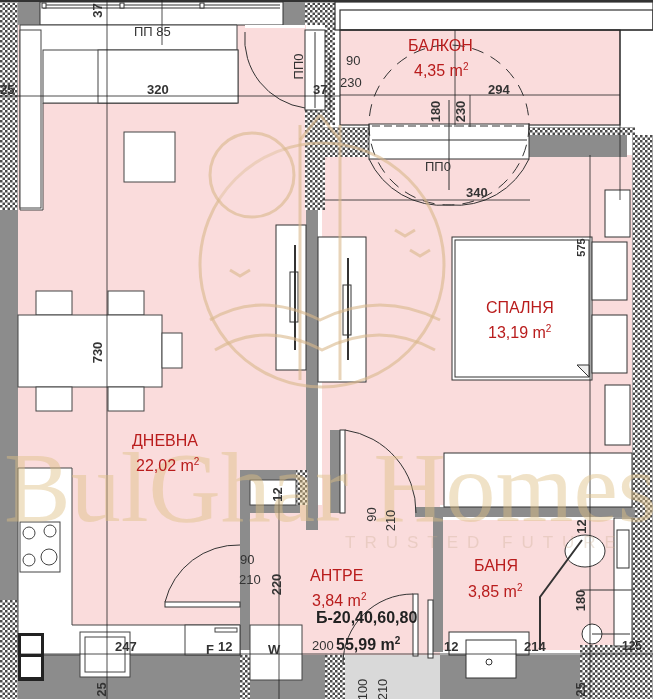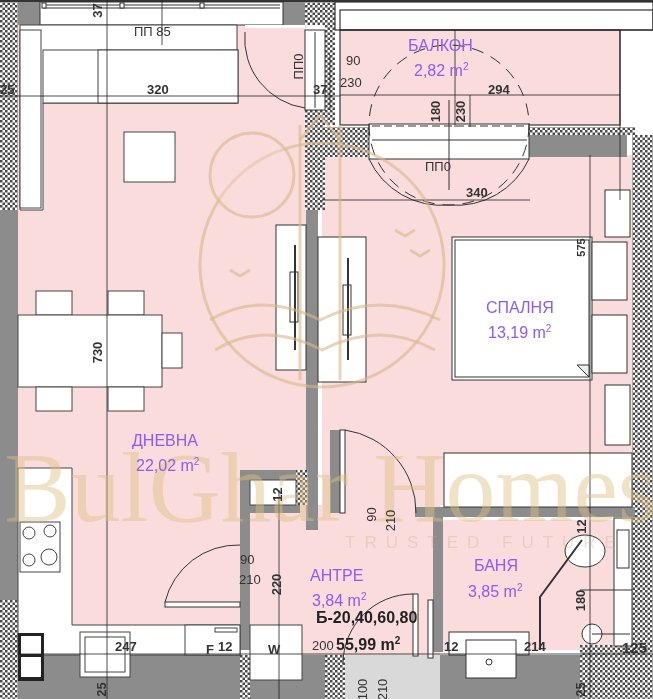--- a/index.html
+++ b/index.html
@@ -1,18 +1,18 @@
 <!DOCTYPE html>
 <html><head>
 <meta charset="utf-8">
 <style>
   html,body{margin:0;padding:0;background:#ffffff;}
   body{width:653px;height:699px;overflow:hidden;position:relative;font-family:"Liberation Sans",sans-serif;}
   #plan{position:absolute;left:0;top:0;width:653px;height:699px;}
-  .lbl{position:absolute;color:#8b5cf6;font-family:"Liberation Sans",sans-serif;white-space:nowrap;line-height:1;}
+  .lbl{position:absolute;color:#b91c1c;font-family:"Liberation Sans",sans-serif;white-space:nowrap;line-height:1;}
   .room{font-size:16px;text-align:center;}
   .dim{font-size:13px;font-weight:bold;color:#333;}
   .vdim{transform:rotate(-90deg);transform-origin:center center;}
   .bold{font-weight:bold;font-size:16px;color:#222;}
   sup{font-size:10px;vertical-align:6px;}
   .wm-text{position:absolute;font-family:"Liberation Serif",serif;color:rgba(222,190,130,0.45);white-space:nowrap;line-height:1;}
   .wm-sub{position:absolute;font-family:"Liberation Sans",sans-serif;color:rgba(200,170,140,0.30);letter-spacing:9px;font-size:17px;white-space:nowrap;}
 </style>
 </head>
 <body>
@@ -219,21 +219,21 @@
 
   
   <div class="wm-text" style="left:4px;top:438px;font-size:100px;">BulGhar Homes</div>
   <div class="wm-sub" style="left:345px;top:533px;">TRUSTED FUTURE</div>
 
   
   <div class="lbl room" style="left:132px;top:433px;">ДНЕВНА</div>
   <div class="lbl room" style="left:136px;top:457px;"><span>22,02 m</span><sup>2</sup></div>
 
   <div class="lbl room" style="left:408px;top:38px;">БАЛКОН</div>
-  <div class="lbl room" style="left:414px;top:62px;"><span>2,82 m</span><sup>2</sup></div>
+  <div class="lbl room" style="left:414px;top:62px;"><span>4,35 m</span><sup>2</sup></div>
 
   <div class="lbl room" style="left:486px;top:300px;">СПАЛНЯ</div>
   <div class="lbl room" style="left:488px;top:324px;text-align:right;"><span>13,19 m</span><sup>2</sup></div>
 
   <div class="lbl room" style="left:310px;top:568px;">АНТРЕ</div>
   <div class="lbl room" style="left:312px;top:592px;"><span>3,84 m</span><sup>2</sup></div>
 
   <div class="lbl room" style="left:474px;top:558px;">БАНЯ</div>
   <div class="lbl room" style="left:468px;top:583px;"><span>3,85 m</span><sup>2</sup></div>
 
@@ -264,18 +264,18 @@
   <div class="lbl dim vdim" style="left:266px;top:578px;">220</div>
   <div class="lbl dim vdim" style="left:270px;top:488px;">12</div>
   <div class="lbl dim" style="left:115px;top:640px;">247</div>
   <div class="lbl dim" style="left:206px;top:643px;">F</div>
   <div class="lbl dim" style="left:218px;top:640px;">12</div>
   <div class="lbl dim" style="left:268px;top:643px;">W</div>
   <div class="lbl dim vdim" style="left:574px;top:520px;">12</div>
   <div class="lbl dim" style="left:444px;top:640px;">12</div>
   <div class="lbl dim vdim" style="left:570px;top:594px;">180</div>
   <div class="lbl dim" style="left:524px;top:640px;">214</div>
-  <div class="lbl dim" style="left:622px;top:640px;font-size:15px;">125</div>
+  <div class="lbl dim" style="left:622px;top:640px;font-size:12px;">125</div>
   <div class="lbl dim vdim" style="left:94px;top:683px;">25</div>
   <div class="lbl dim vdim" style="left:573px;top:683px;">25</div>
   <div class="lbl dim vdim" style="left:352px;top:683px;font-weight:normal;">100</div>
   <div class="lbl dim vdim" style="left:372px;top:683px;font-weight:normal;">210</div>
 </div>
 
 </body></html>

